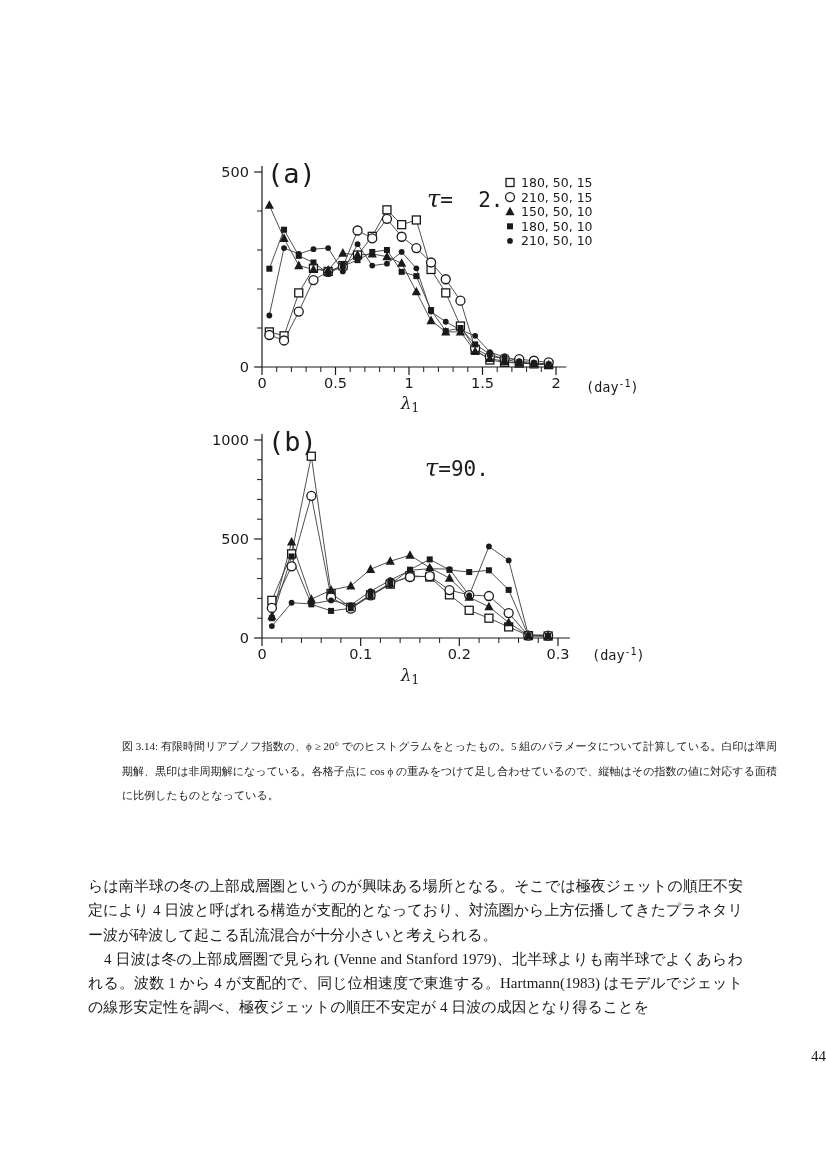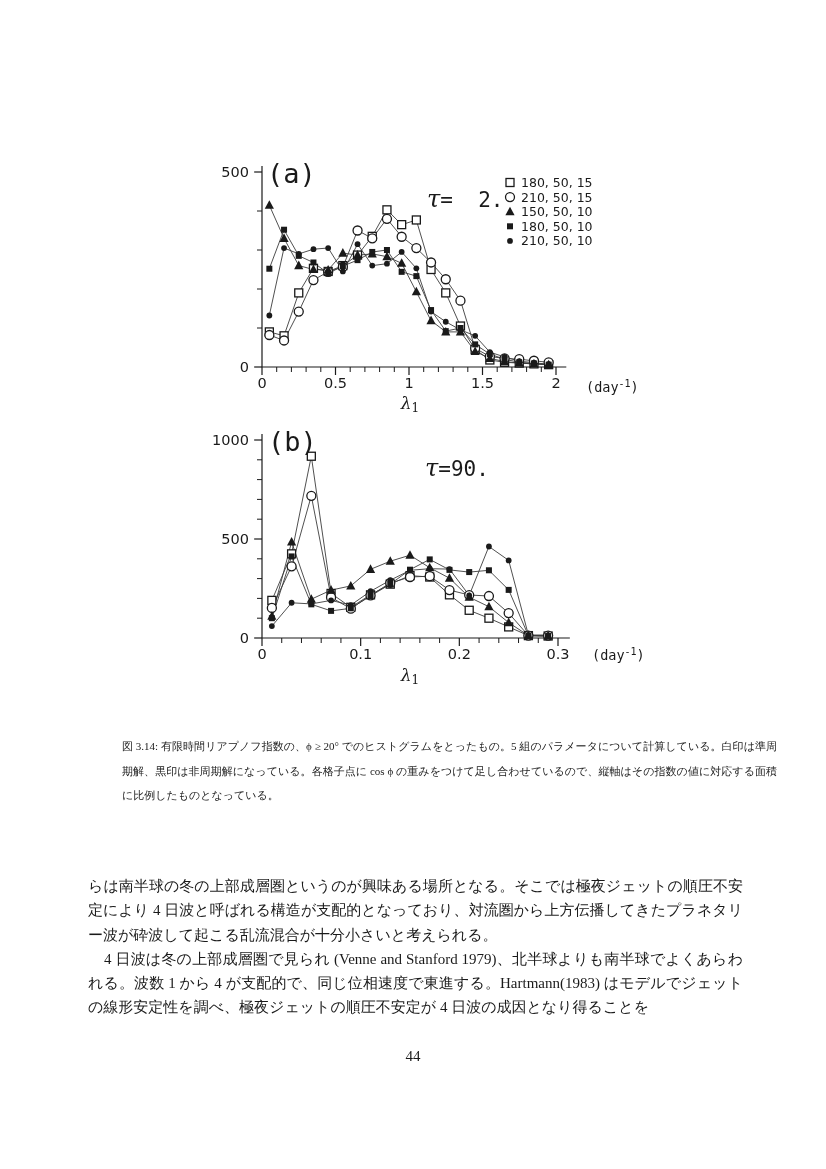--- a/index.html
+++ b/index.html
@@ -19,21 +19,21 @@
     font-size:11px;line-height:24.5px;text-align:justify;margin-left:34px;
   }
   .bodytext{
     position:absolute;left:88px;top:874px;width:655px;
     font-size:15px;line-height:24.3px;text-align:justify;
   }
   .bodytext p{margin:0;}
   .bodytext p.indent{text-indent:16px;}
   .pagenum{
     position:absolute;left:0;top:1048px;width:826px;
-    text-align:center;font-size:15px;
+    text-align:right;font-size:15px;
   }
 </style>
 </head>
 <body>
 
 <div class="page">
 
   <svg id="chart-a" class="chart-svg" width="470" height="270">
       <g>
         <line x1="62" y1="20" x2="62" y2="221" stroke="#1a1a1a" stroke-width="1.2"></line>

